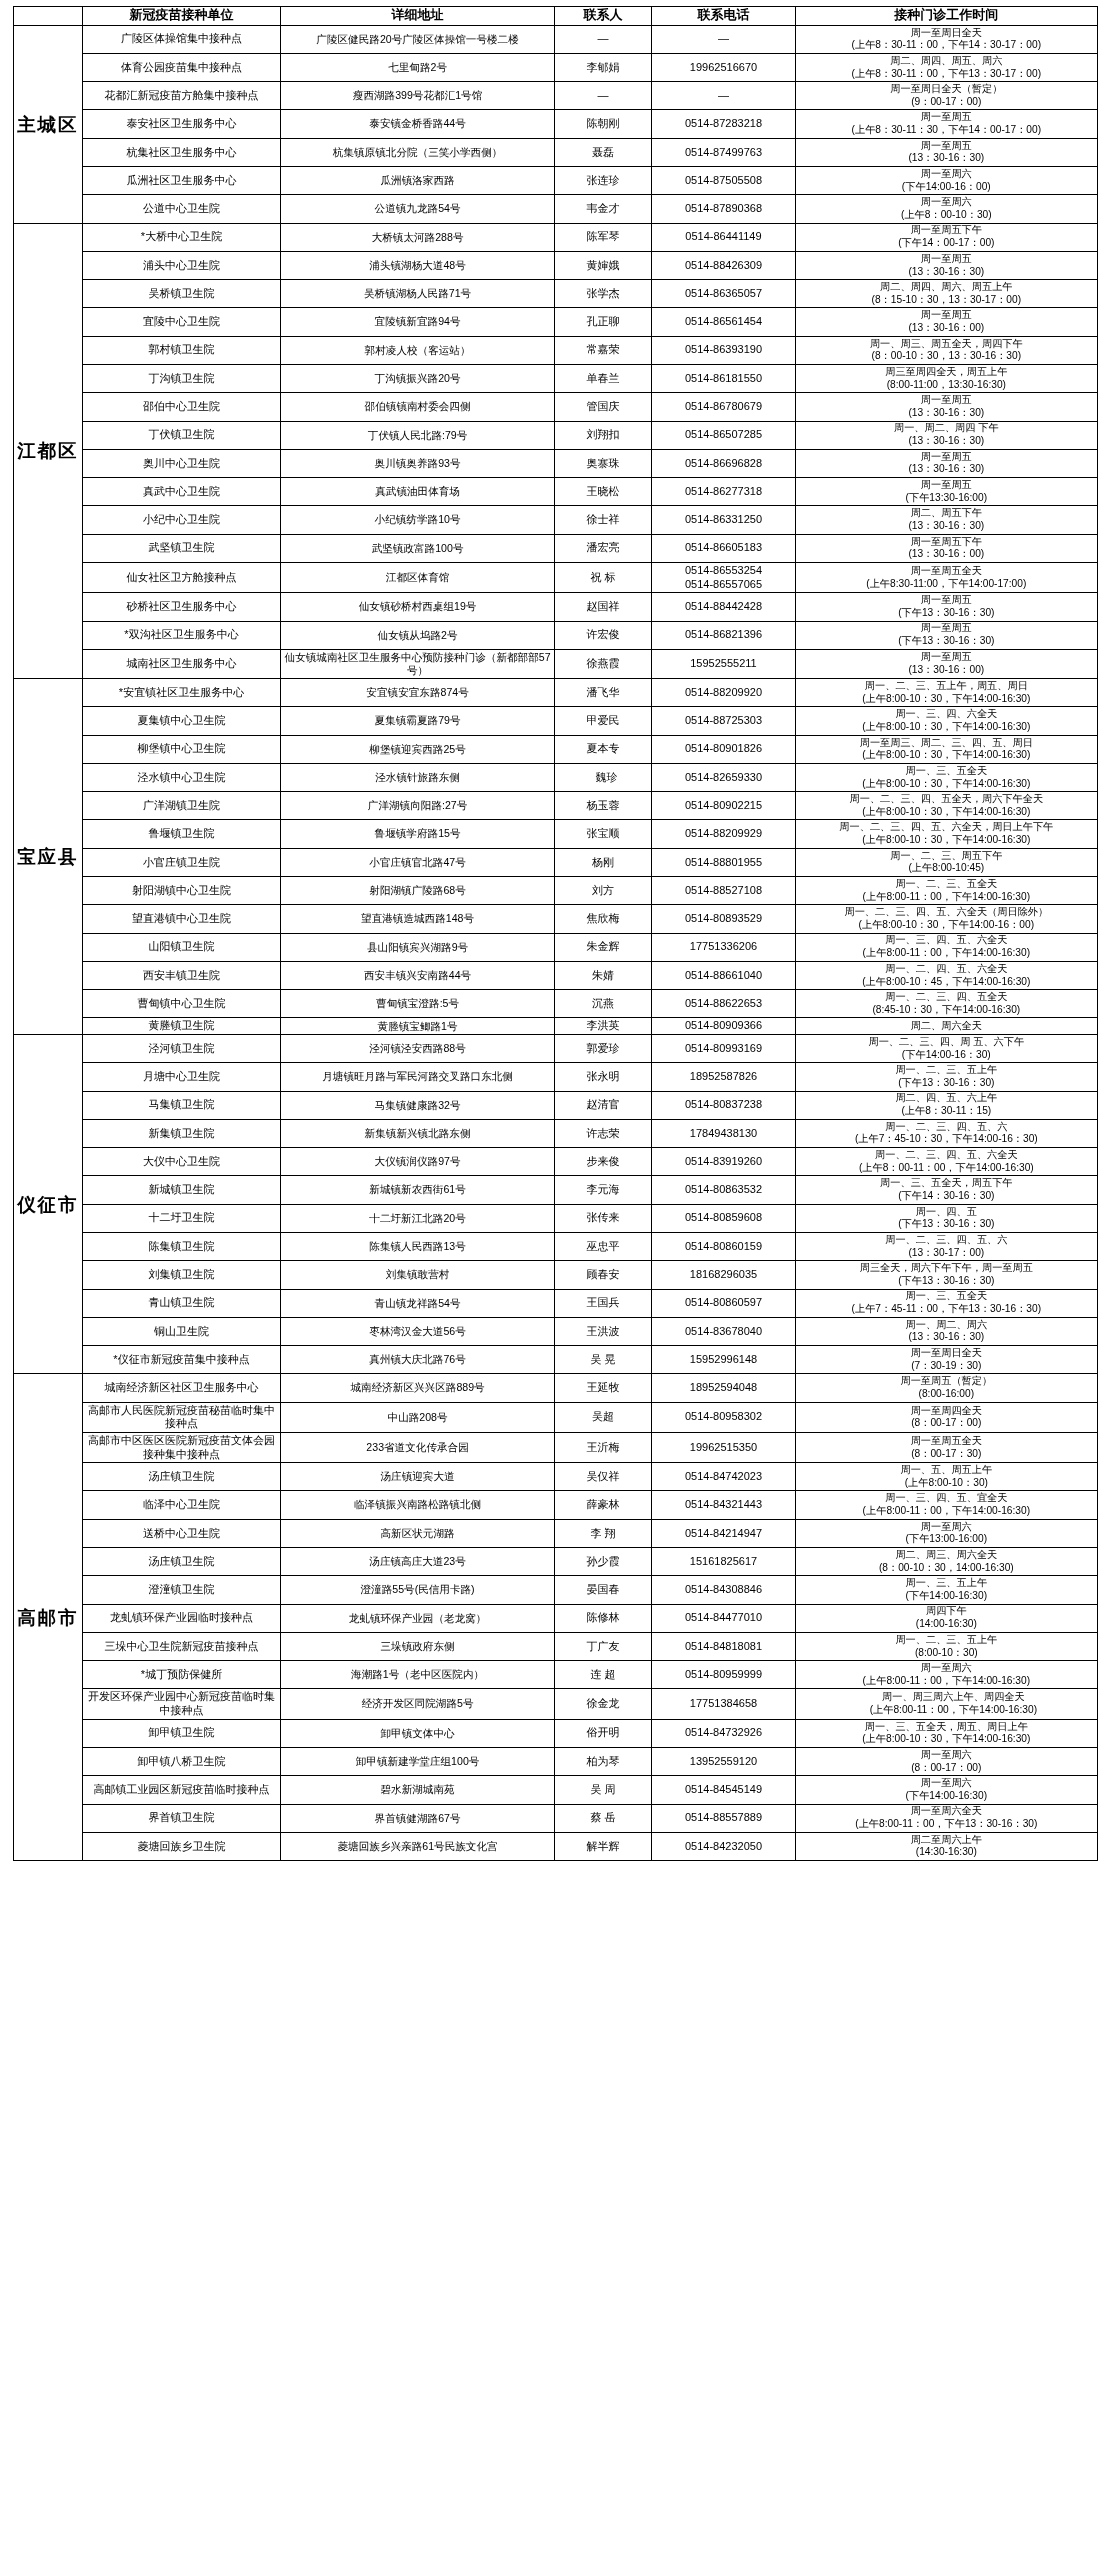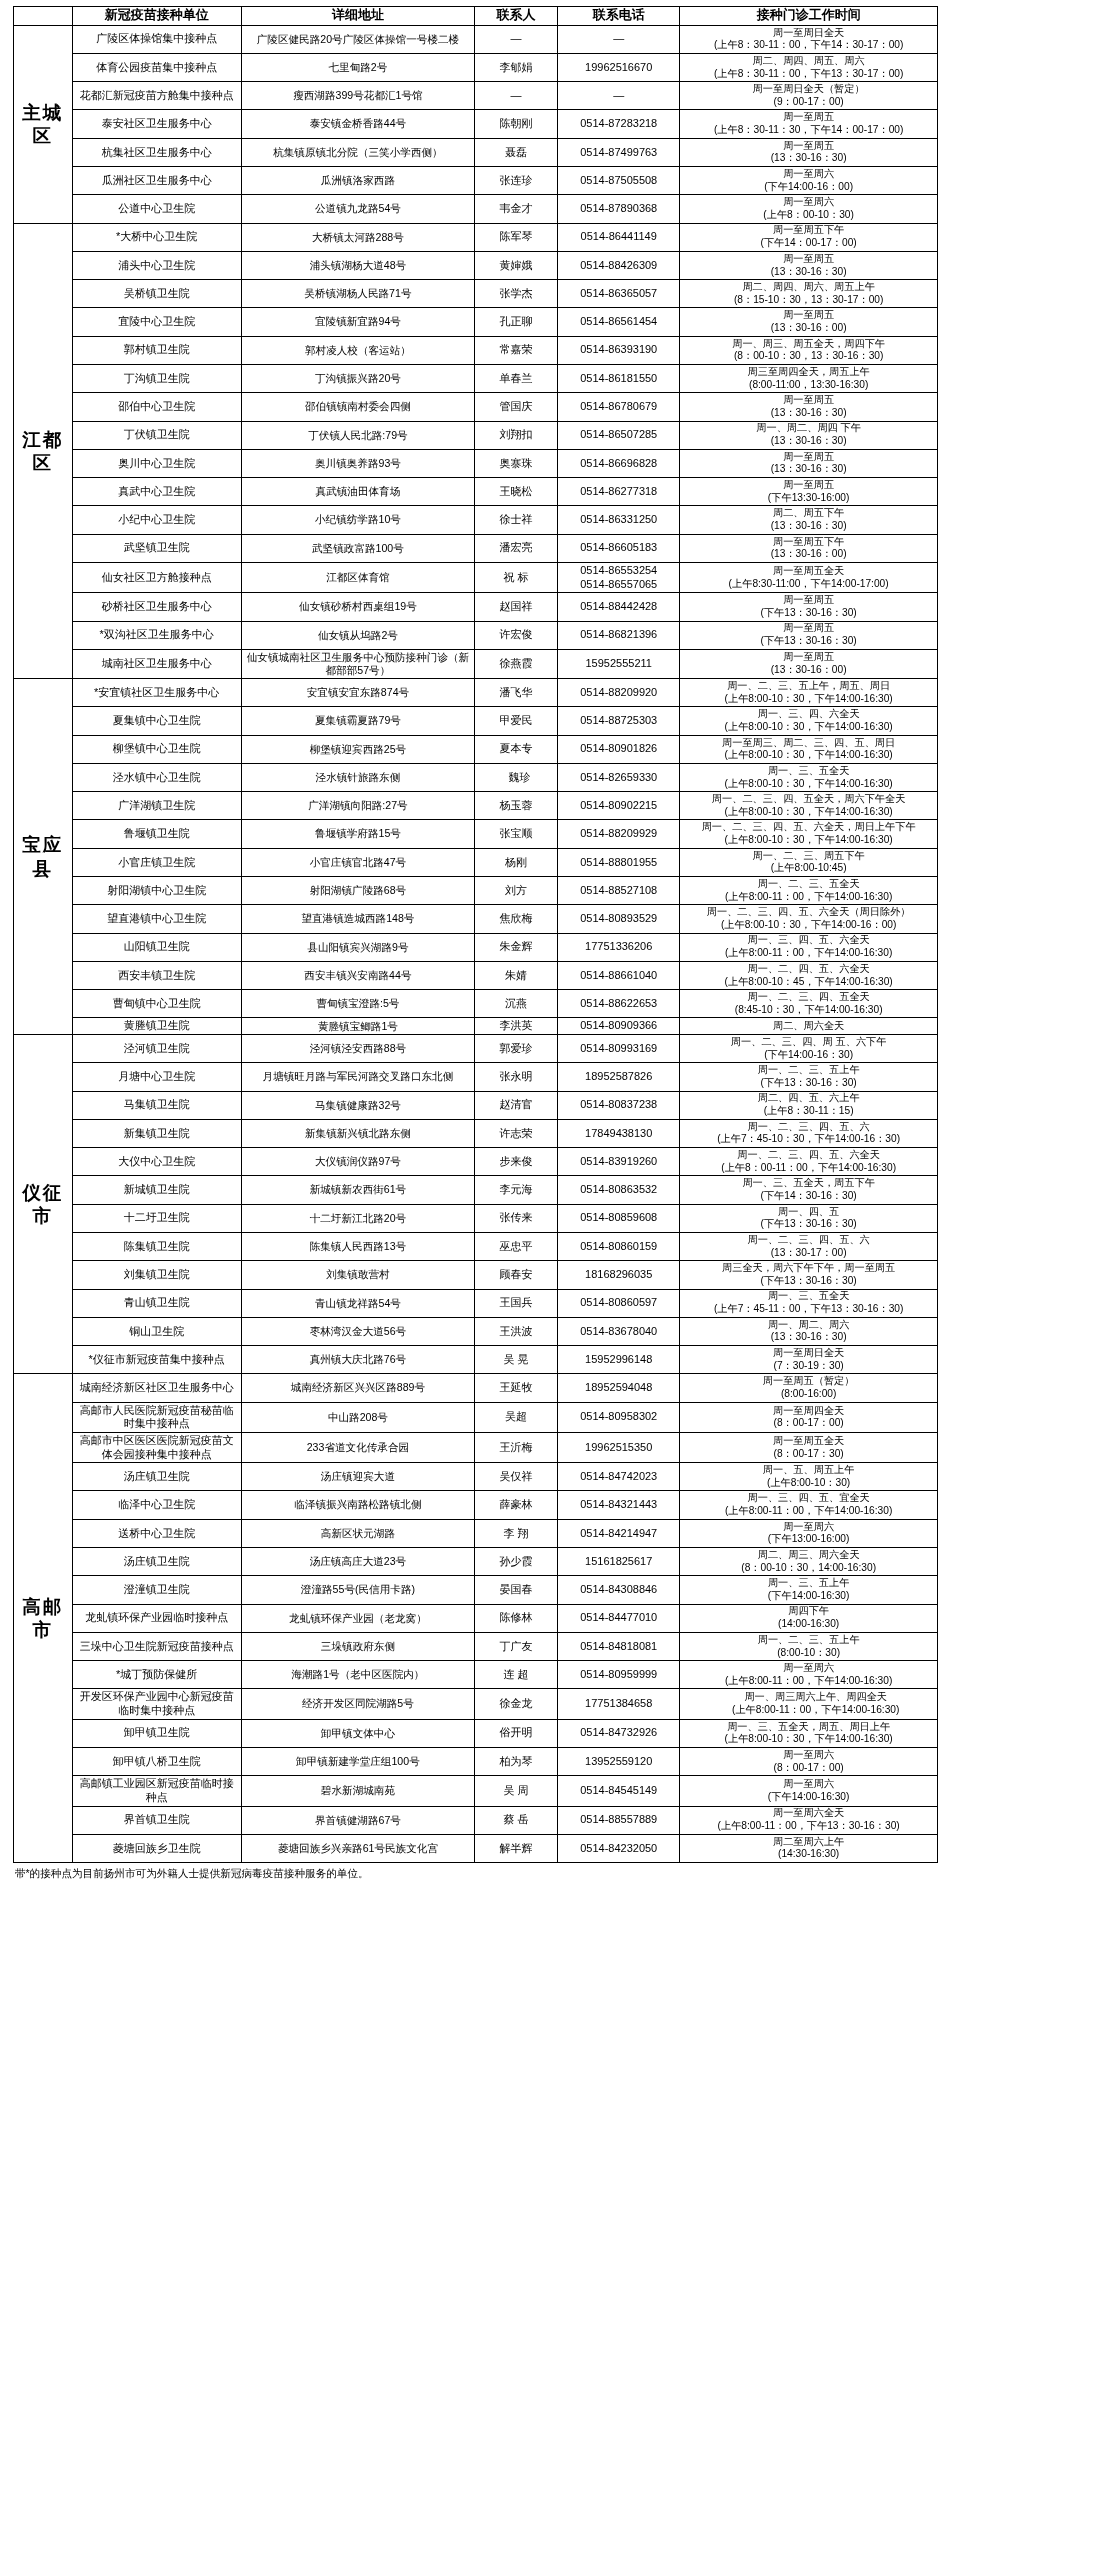--- a/index.html
+++ b/index.html
@@ -20,21 +20,21 @@
   .doc-title {
     text-align: center;
     font-size: 23px;
     font-weight: bold;
     letter-spacing: 0.9px;
     margin: 5.6px 0 7.4px 0;
     font-family: "Liberation Serif", "DejaVu Serif", serif;
   }
   table.main {
     border-collapse: collapse;
-    width: 925px;
+    width: 1085px;
     table-layout: fixed;
     font-size: 10.6px;
   }
   table.main td, table.main th {
     border: 0.9px solid #000;
     padding: 0.9px 1.9px;
     text-align: center;
     vertical-align: middle;
     line-height: 1.25;
     word-break: break-all;
@@ -616,16 +616,15 @@
           <td class="addr" style="white-space: pre-line;">菱塘回族乡兴亲路61号民族文化宫</td>
           <td class="person" style="white-space: pre-line;">解半辉</td>
           <td class="phone" style="white-space: pre-line;">0514-84232050</td>
           <td class="time" style="white-space: pre-line;">周二至周六上午
 (14:30-16:30)</td>
         </tr>
       </tbody>
   </table>
 
   <div class="note">
-    <div>带*的接种点为目前扬州市可为外籍人士提供新冠病毒疫苗接种服务的单位。</div>
   </div>
 </div>
 
 
 </body></html>

